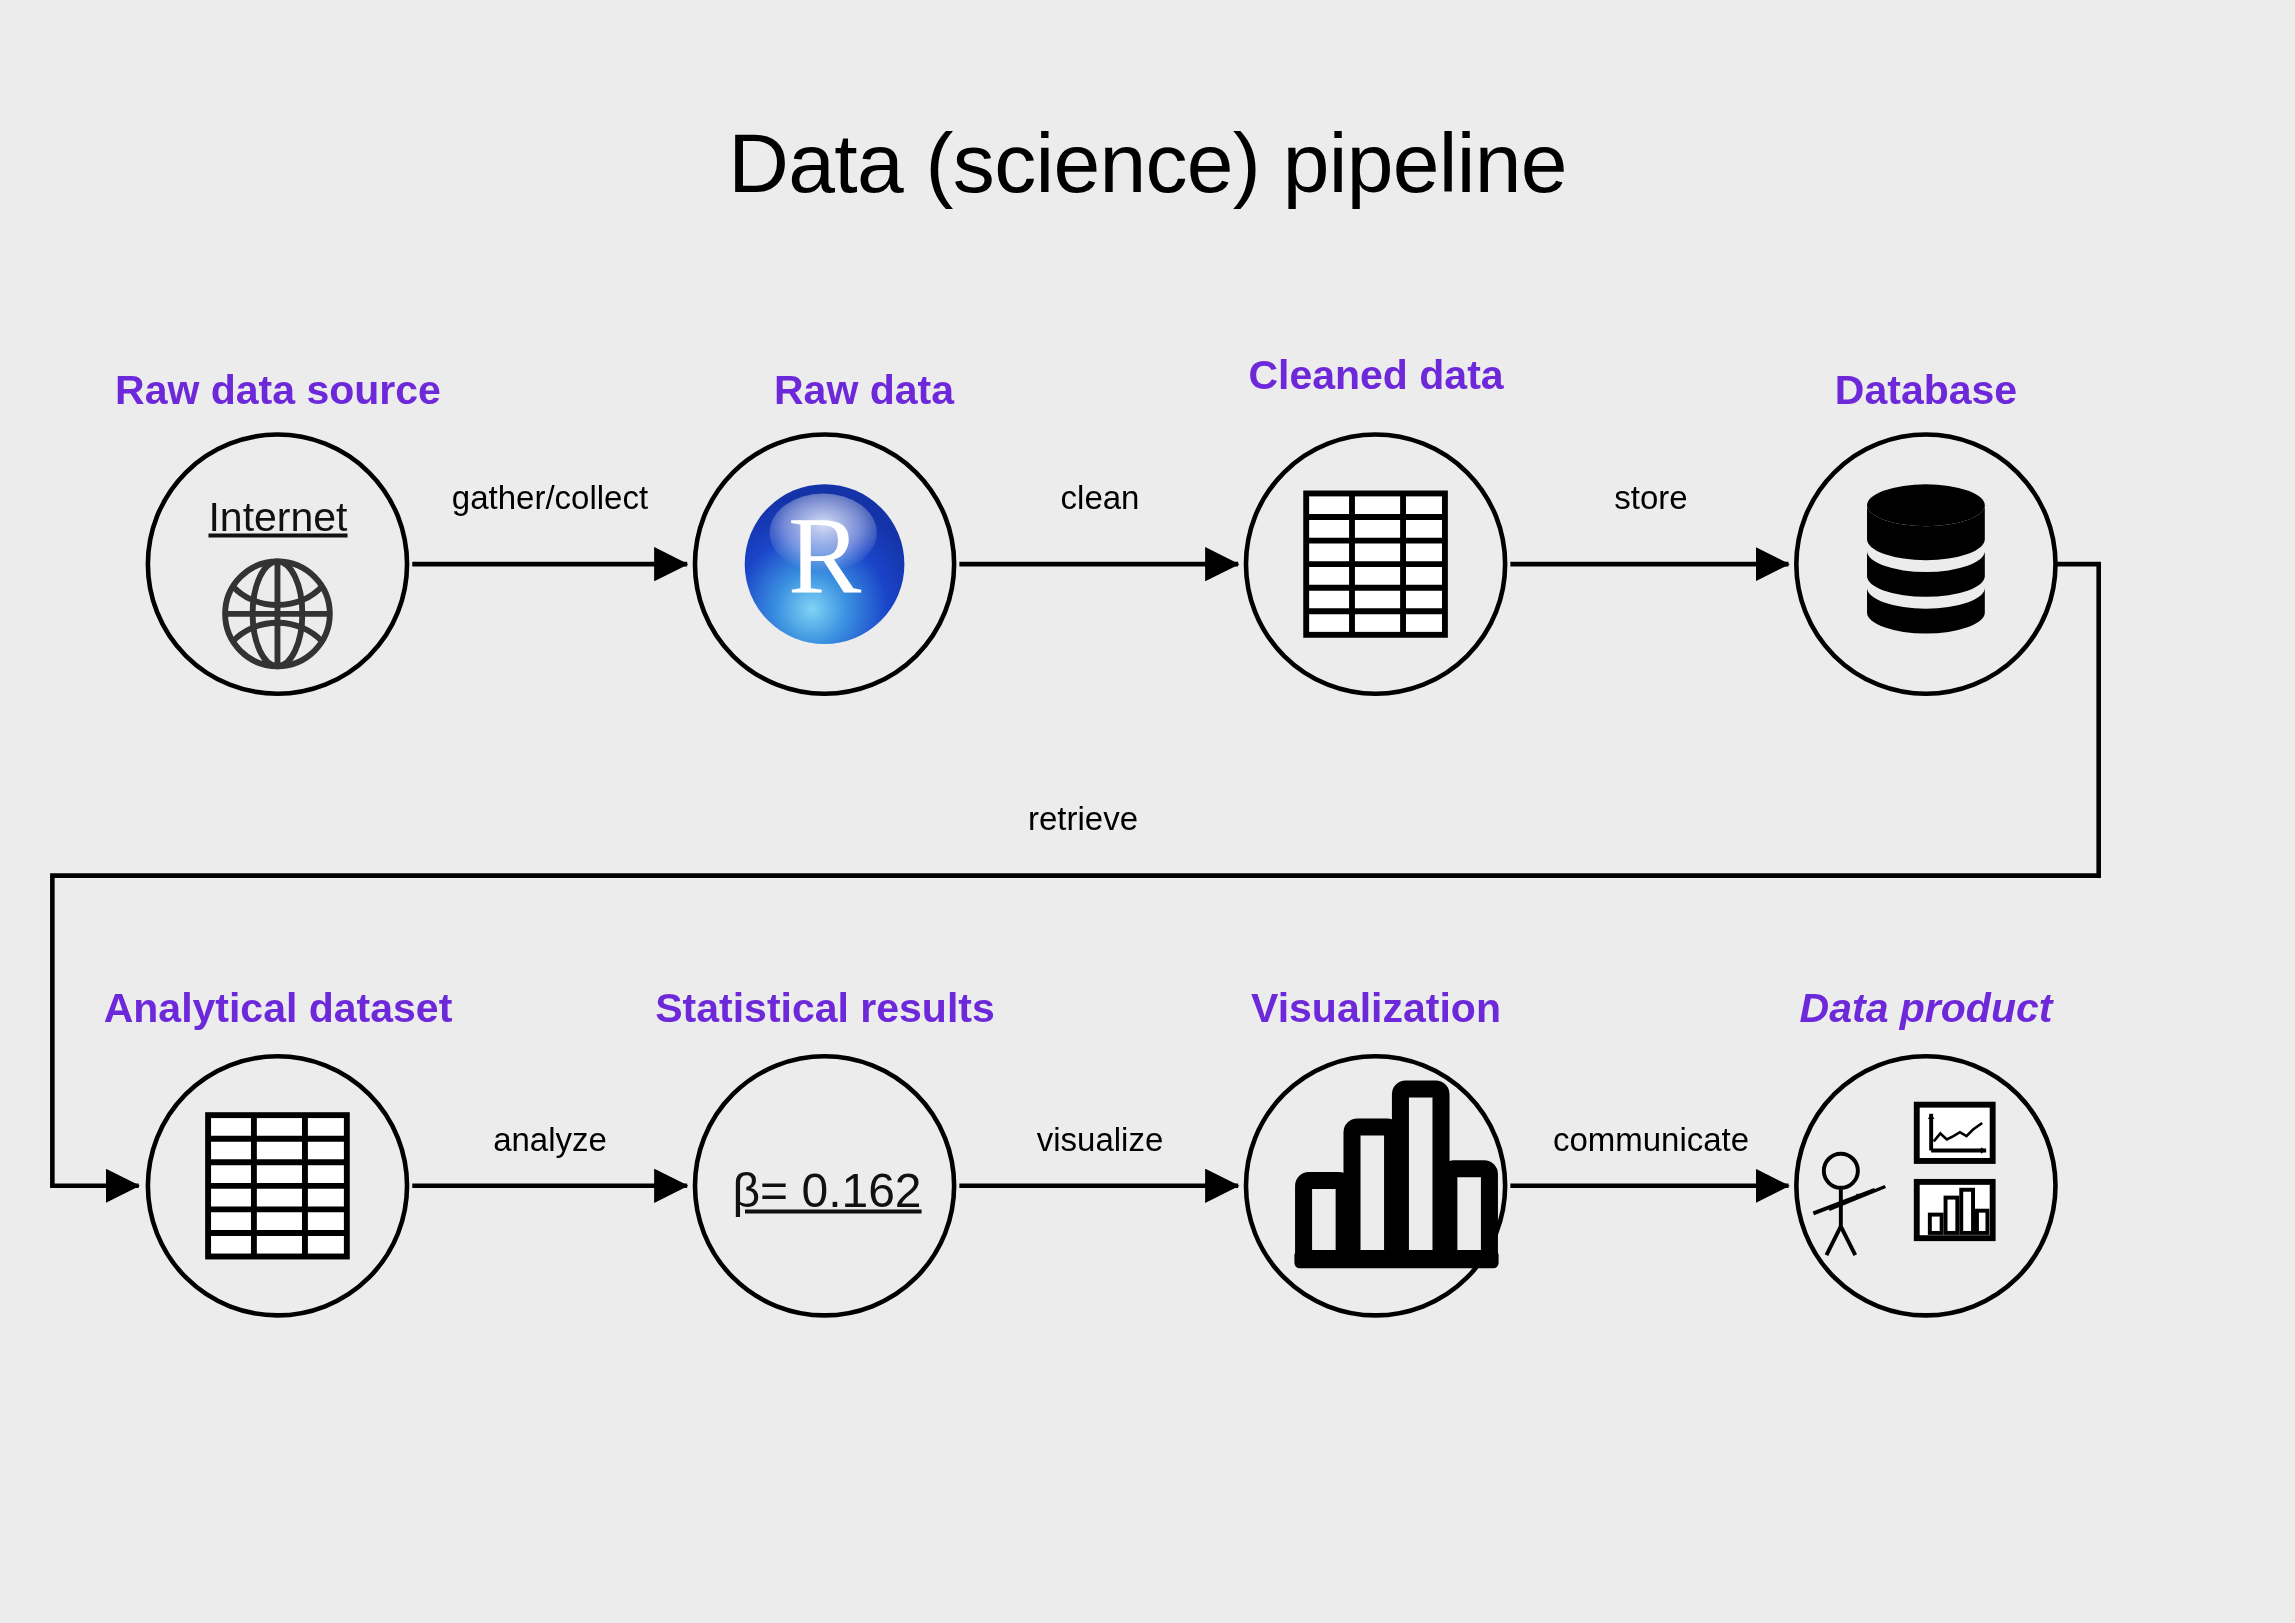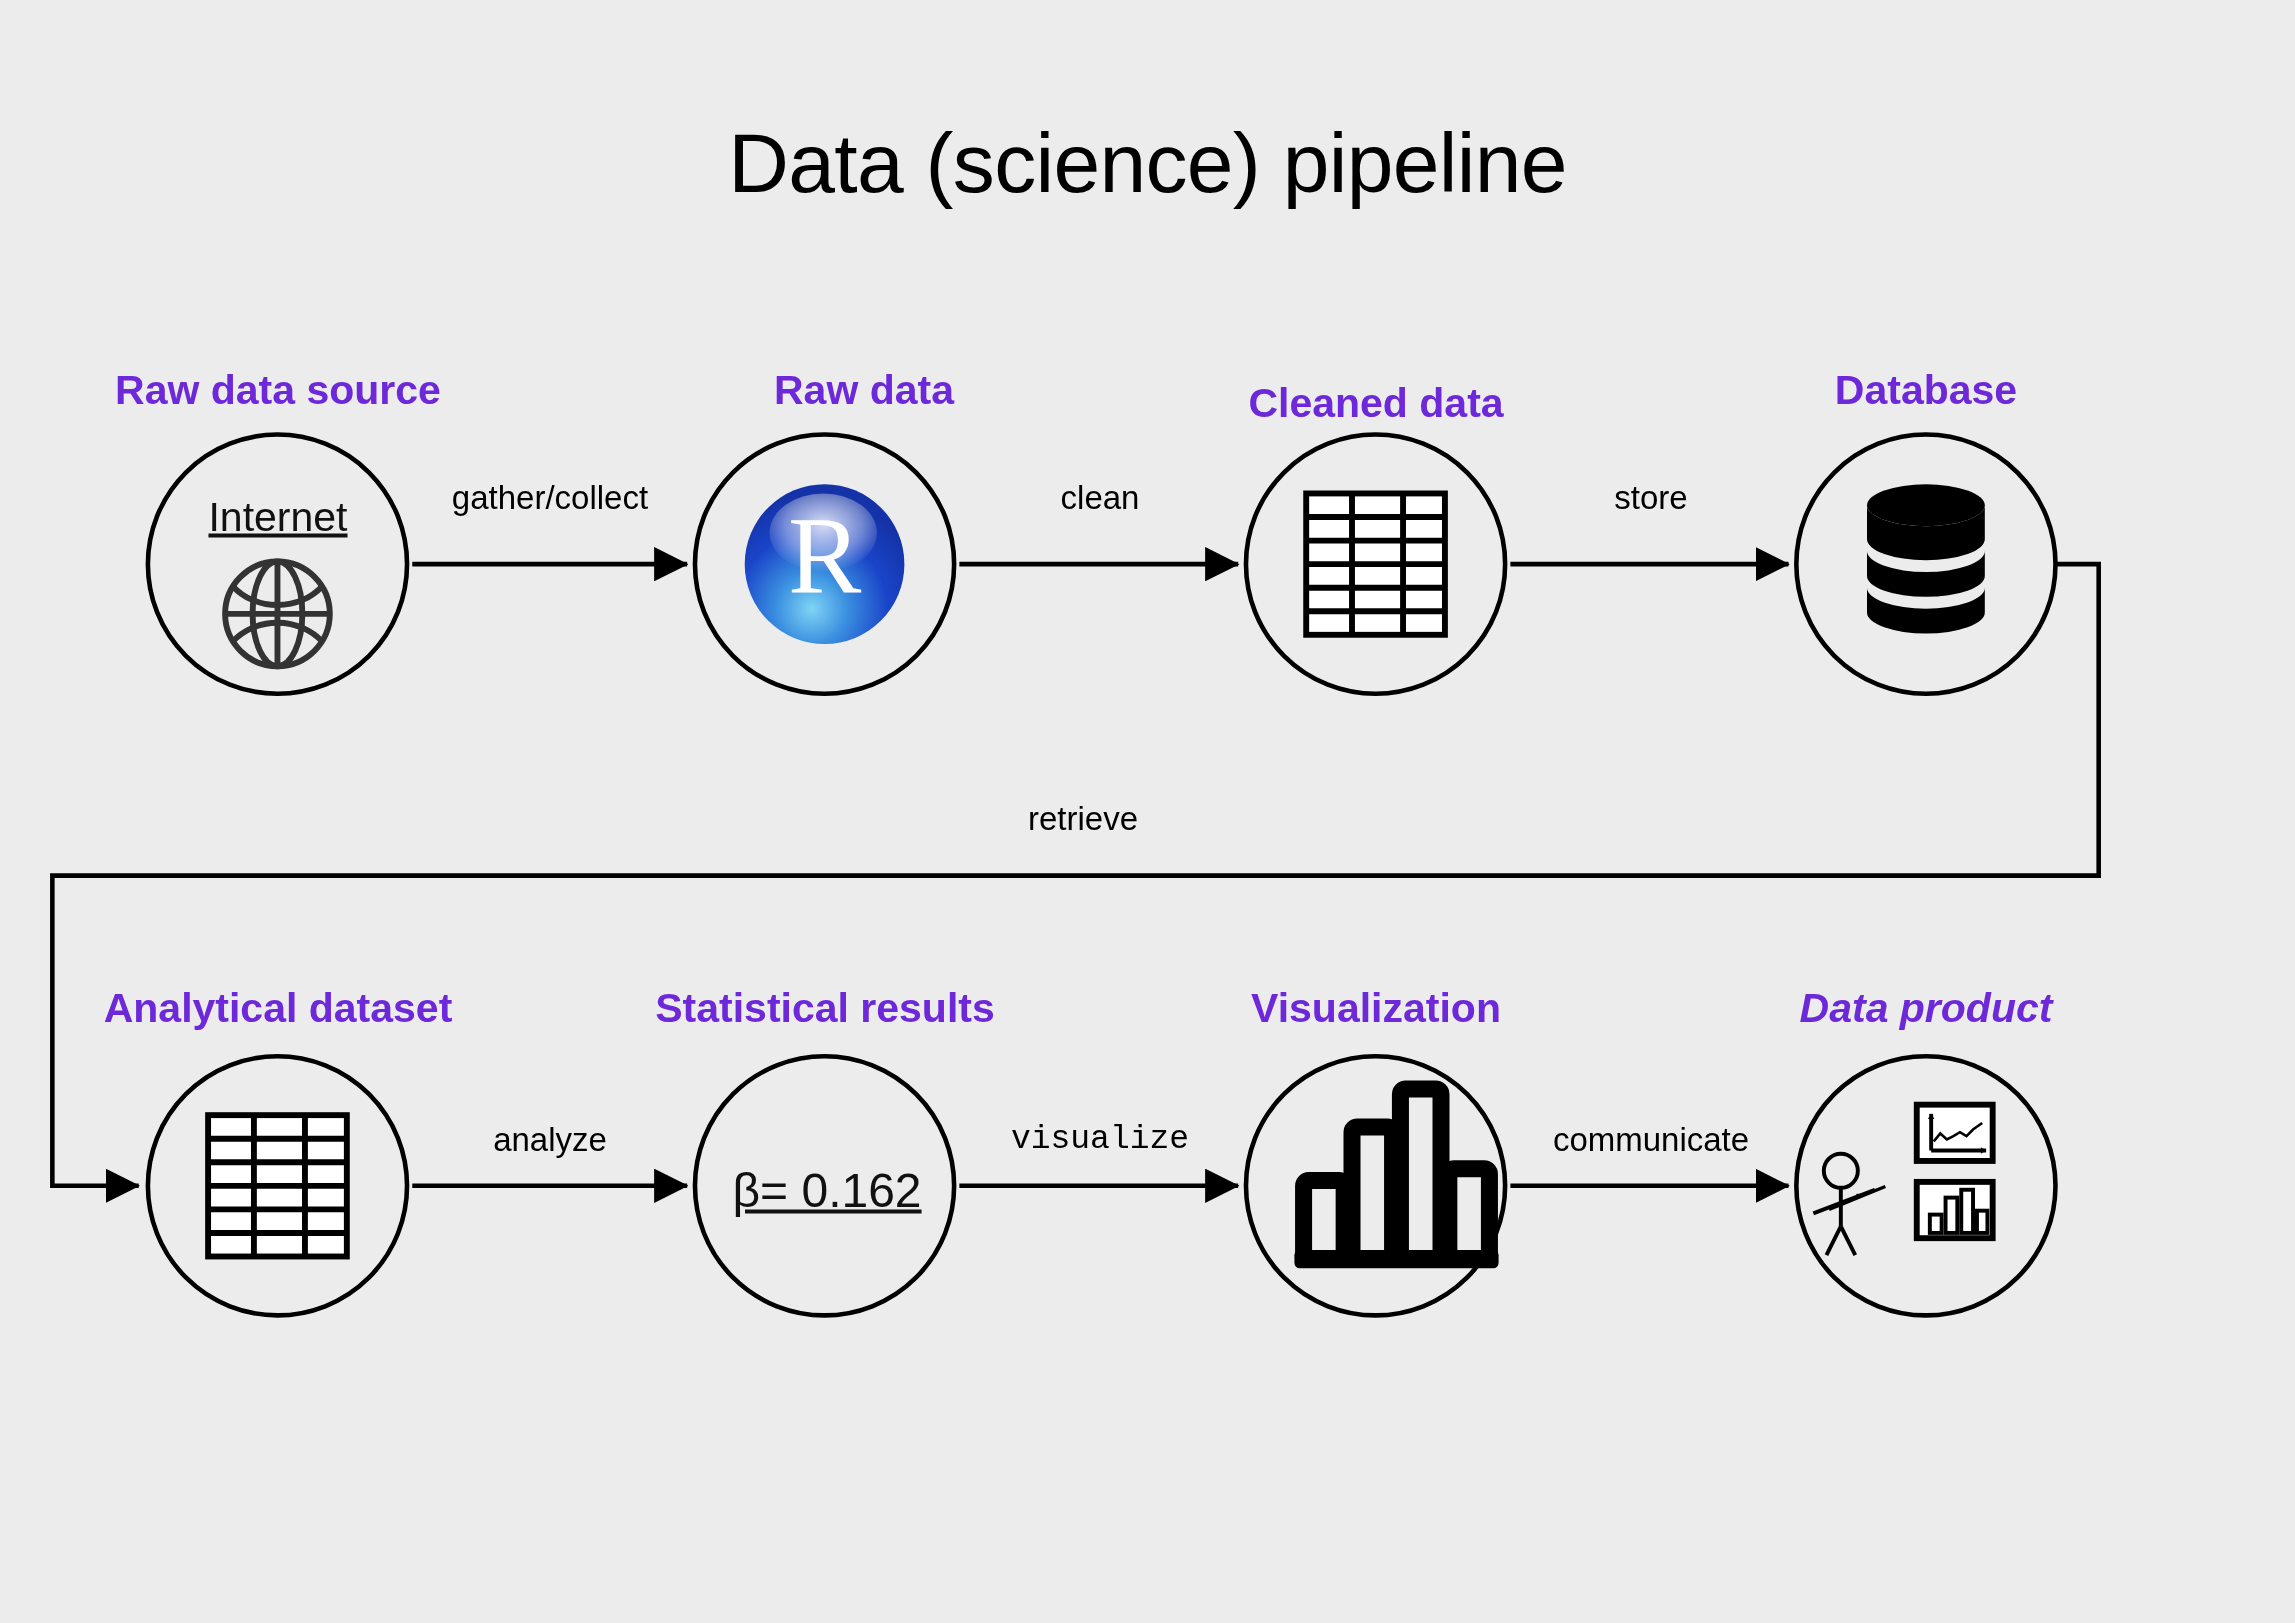--- a/index.html
+++ b/index.html
@@ -186,30 +186,30 @@
       <rect x="54" y="6" width="18" height="66" fill="#fff" stroke="#000" stroke-width="6"></rect>
       <rect x="78" y="38" width="16" height="34" fill="#fff" stroke="#000" stroke-width="6"></rect>
     </g>
   </g>
 </svg>
 
 <div class="diagram-title">Data (science) pipeline</div>
 
 <div class="node-label" style="left:278px;  top:367px;">Raw data source</div>
 <div class="node-label" style="left:825px; top:367px;margin-left:39px;">Raw data</div>
-<div class="node-label" style="left:1376px; top:380px;">Cleaned data</div>
+<div class="node-label" style="left:1376px; top:352px;">Cleaned data</div>
 <div class="node-label" style="left:1926px; top:367px;">Database</div>
 <div class="node-label" style="left:278px;  top:985px;">Analytical dataset</div>
 <div class="node-label" style="left:825px; top:985px;">Statistical results</div>
 <div class="node-label" style="left:1376px; top:985px;">Visualization</div>
 <div class="node-label" style="left:1926px; top:985px;font-style:italic;">Data product</div>
 
 <div class="node-text" style="left:278px;  top:517px;">Internet</div>
 <div class="node-text big" style="left:827px; top:1190px;">β= 0.162</div>
 
 <div class="edge-label" style="left:550px;  top:479px;">gather/collect</div>
 <div class="edge-label" style="left:1100px; top:479px;">clean</div>
 <div class="edge-label" style="left:1651px; top:479px;">store</div>
 <div class="edge-label" style="left:1083px; top:800px;">retrieve</div>
 <div class="edge-label" style="left:550px;  top:1121px;">analyze</div>
-<div class="edge-label" style="left:1100px; top:1121px;font-family:Liberation Mono, monospace;">visualize</div>
+<div class="edge-label" style="left:1100px; top:1121px;">visualize</div>
 <div class="edge-label" style="left:1651px; top:1121px;">communicate</div>
 
 
 </body></html>

